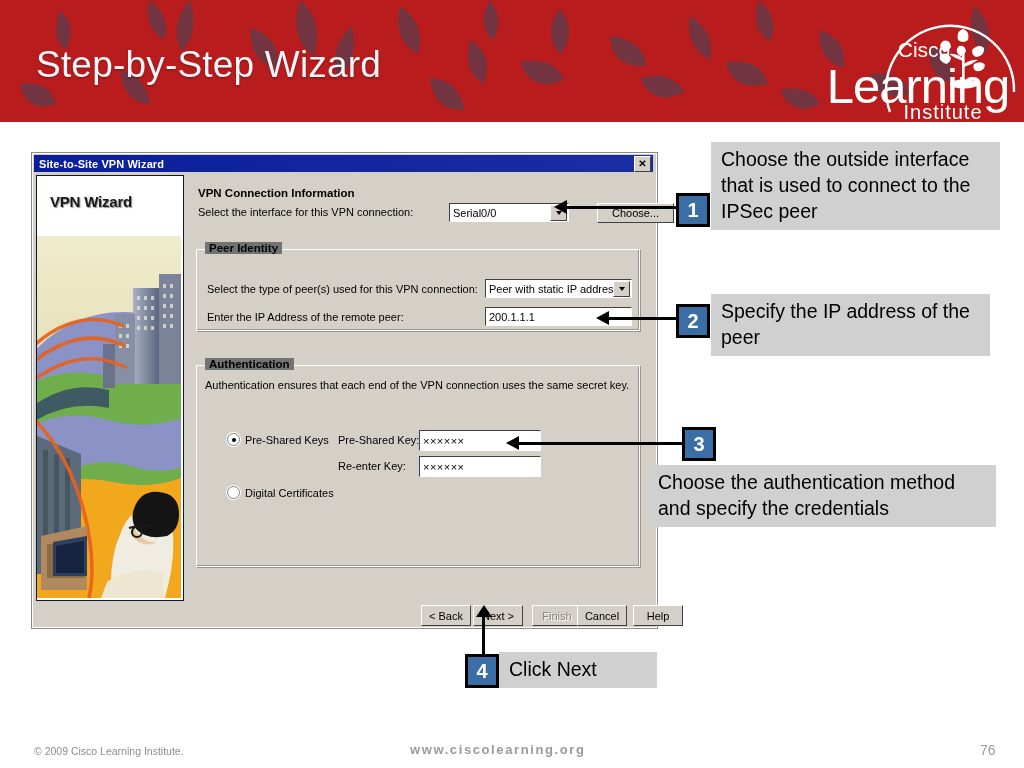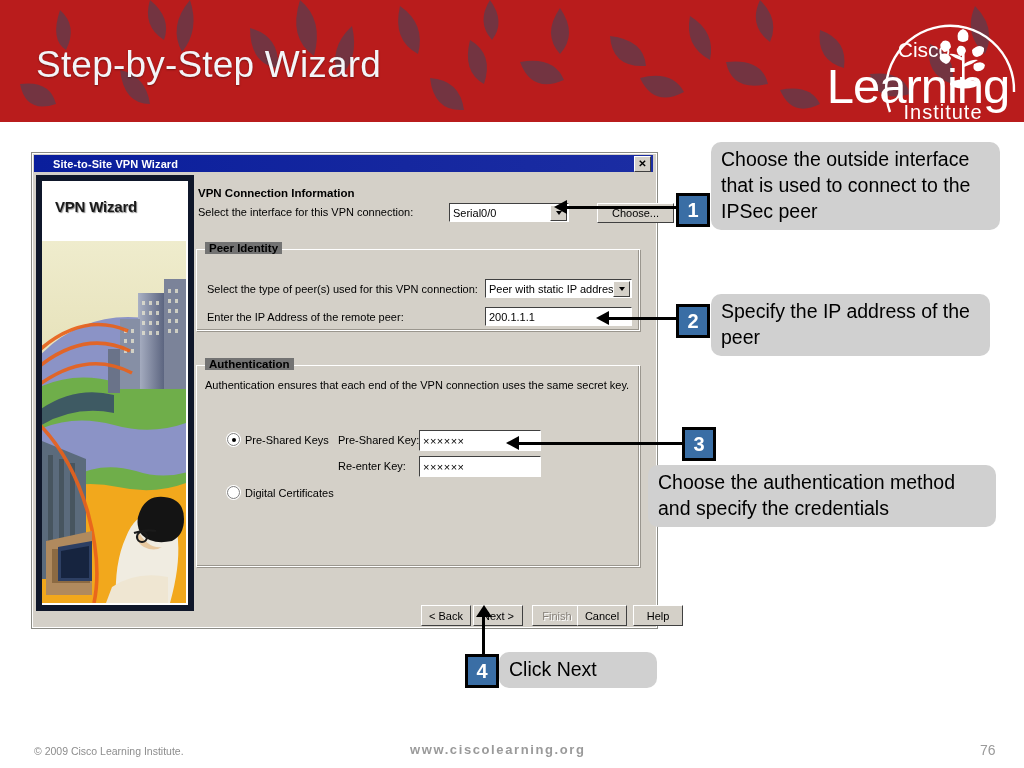--- a/index.html
+++ b/index.html
@@ -29,35 +29,35 @@
     position:absolute;left:31px;top:152px;width:625px;height:475px;
     background:#d4d0c8;border:1px solid #8b8b85;
     box-shadow:0 0 0 1px #ffffff inset;
   }
   .titlebar{
     position:absolute;left:2px;top:2px;width:619px;height:17px;
     background:linear-gradient(to right,#0a1e9c 0%,#15279f 60%,#1b2da3 100%);
     display:flex;align-items:center;
   }
   .titlebar-text{
-    color:#ffffff;font-size:11px;font-weight:bold;margin-left:19px;
+    color:#ffffff;font-size:11px;font-weight:bold;margin-left:5px;
     letter-spacing:.1px;white-space:nowrap;
   }
   .titlebar-close{
     position:absolute;right:2px;top:1px;width:15px;height:14px;
     background:#d4d0c8;border-top:1px solid #fff;border-left:1px solid #fff;
     border-right:1px solid #404040;border-bottom:1px solid #404040;
     display:flex;align-items:center;justify-content:center;
     font-size:10px;font-weight:bold;color:#000;line-height:1;
   }
 
   
   .sidepane{
     position:absolute;left:4px;top:22px;width:146px;height:424px;
-    background:#fff;border:6px solid #0f172a;overflow:hidden;
+    background:#fff;border:1px solid #0f172a;overflow:hidden;
   }
   .sidepane-title{
     position:absolute;left:13px;top:17px;font-size:15px;font-weight:bold;
     color:#1a1a1a;text-shadow:1px 1px 1px rgba(120,120,120,.8);
     letter-spacing:-.2px;
   }
   .sideart{position:absolute;left:0;top:60px;width:144px;height:362px;}
 
   
   .content{
@@ -122,21 +122,21 @@
   .radio .dot i{width:4px;height:4px;border-radius:50%;background:#000;display:block;}
   .radio span{font-size:11px;color:#000;white-space:nowrap;}
 
   .btnbar{
     position:absolute;left:4px;top:452px;width:613px;height:19px;
   }
 
   
   .callout-text{
     position:absolute;background:#d0d0d0;color:#000;
-    font-size:19.5px;line-height:26px;padding:4px 8px 6px 10px;border-radius:10px;
+    font-size:19.5px;line-height:26px;padding:4px 8px 6px 10px;
   }
   .badge{
     position:absolute;background:#3a6ea5;border:3px solid #000;
     color:#fff;font-size:20px;font-weight:bold;
     display:flex;align-items:center;justify-content:center;
     width:34px;height:34px;box-sizing:border-box;
   }
   .arrow-line{position:absolute;height:3px;background:#000;}
   .arrow-head-left{
     position:absolute;width:0;height:0;

